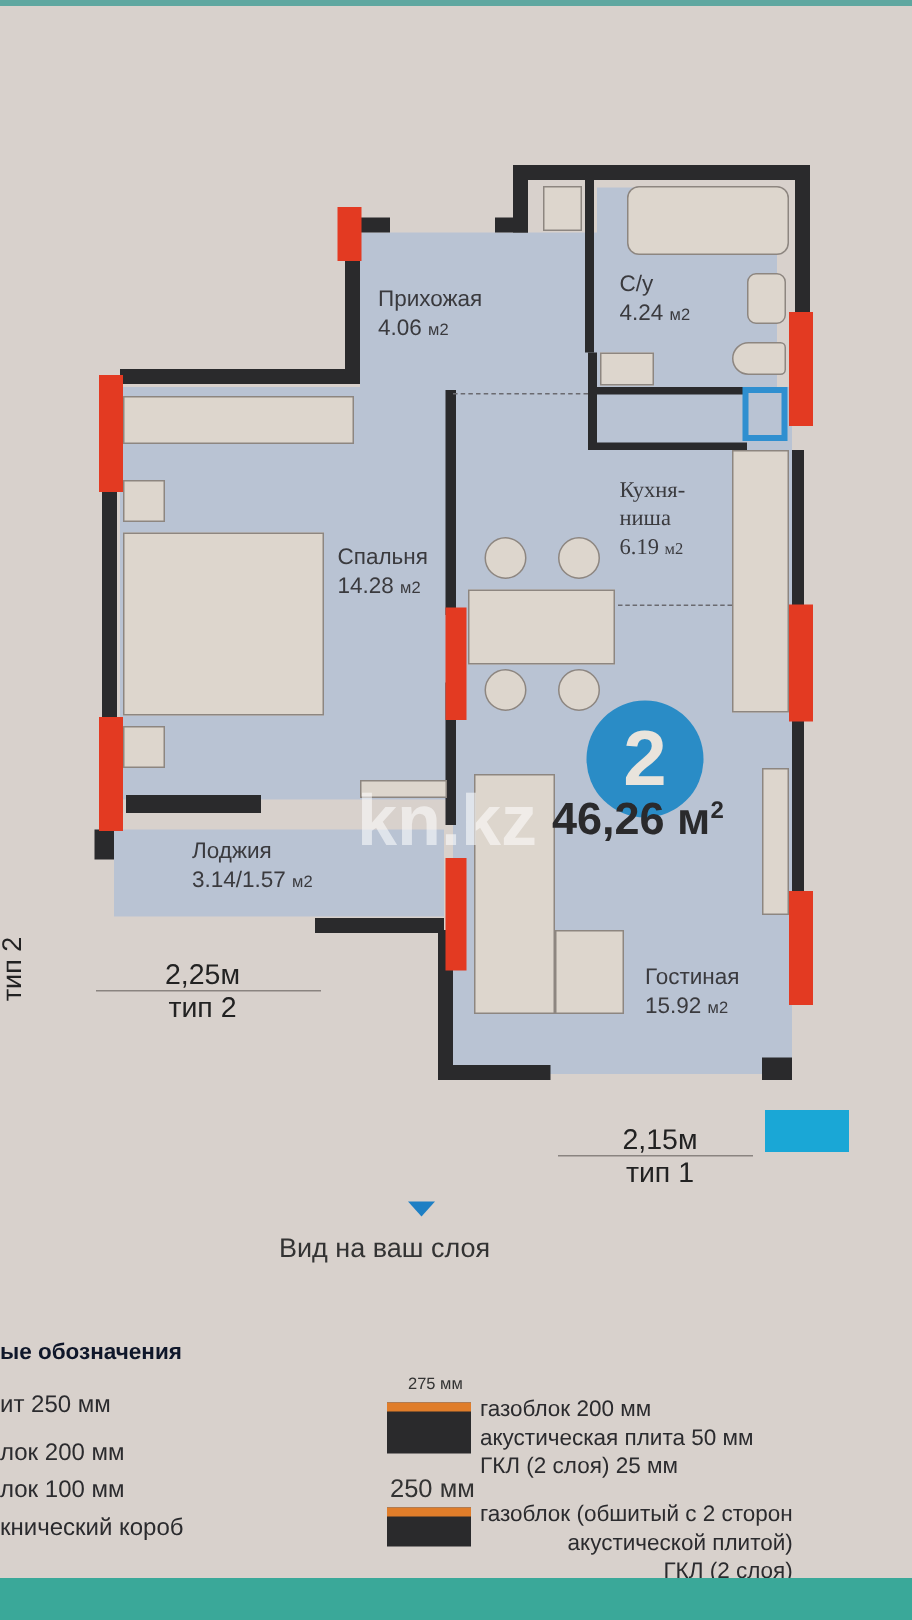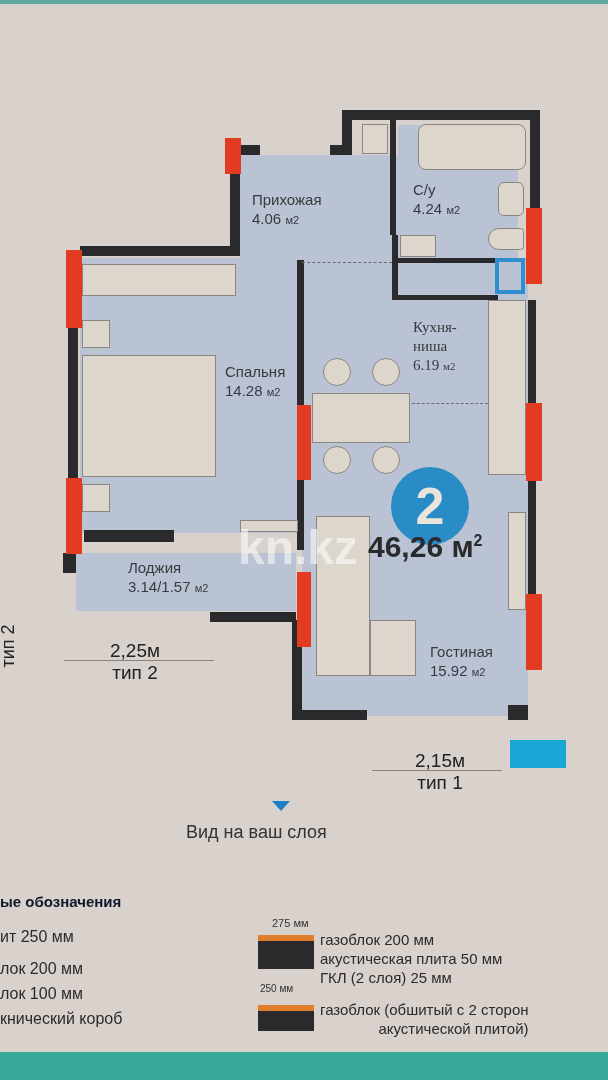--- a/index.html
+++ b/index.html
@@ -158,20 +158,21 @@
 <div class="legend-item" style="top:1010px;">кнический короб</div>
 
 <div class="mm" style="left:272px;top:917px;">275 мм</div>
 <div class="wallsample" style="top:935px;"></div>
 <div class="legend-text" style="top:930px;">
   <div>газоблок 200 мм</div>
   <div>акустическая плита 50 мм</div>
   <div>ГКЛ (2 слоя) 25 мм</div>
 </div>
 
-<div class="mm" style="left:260px;top:983px;font-size:10px;">250 мм</div>
+<div class="mm" style="left:260px;top:983px;font-size:17px;">250 мм</div>
 <div class="wallsample" style="top:1005px;height:26px;"></div>
 <div class="legend-text" style="top:1000px;text-align:right;">
   <div>газоблок (обшитый с 2 сторон</div>
   <div>акустической плитой)</div>
+  <div>ГКЛ (2 слоя)</div>
 </div>
 
 <div class="botstrip"></div>
 
 </body></html>

